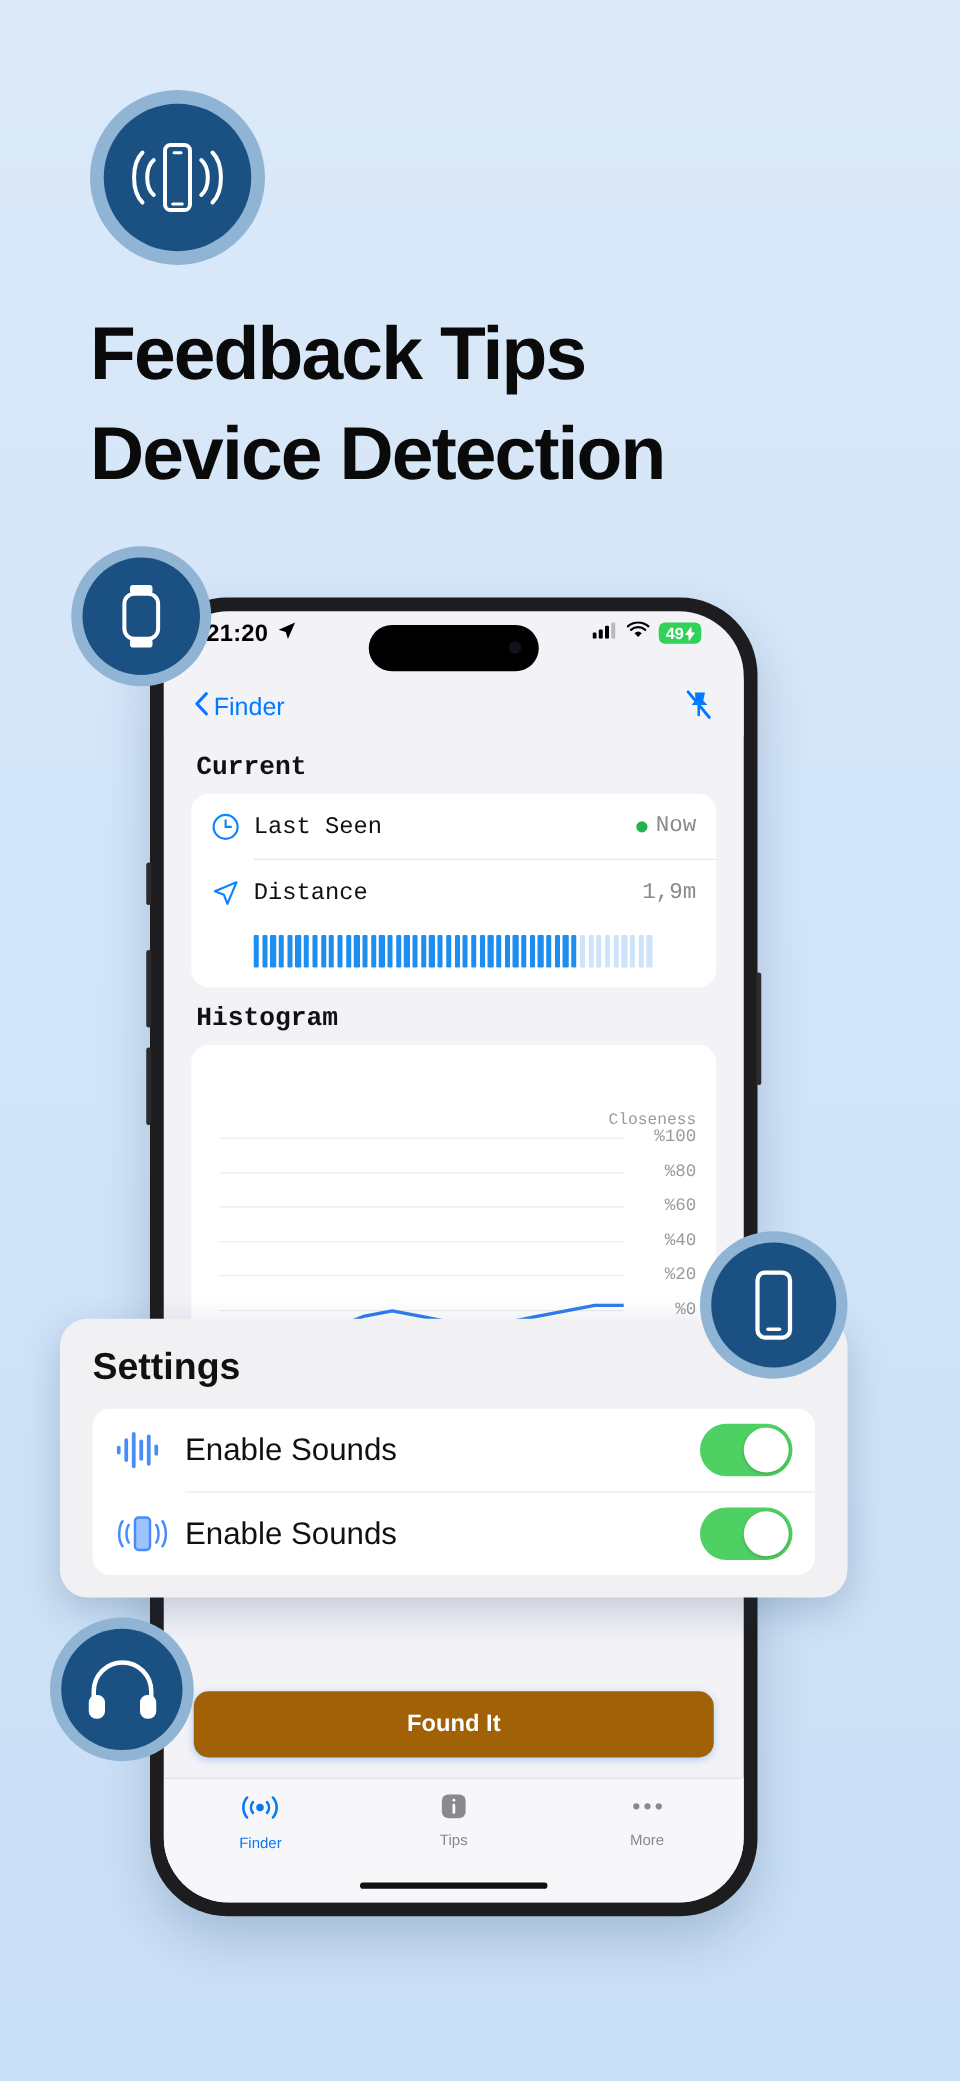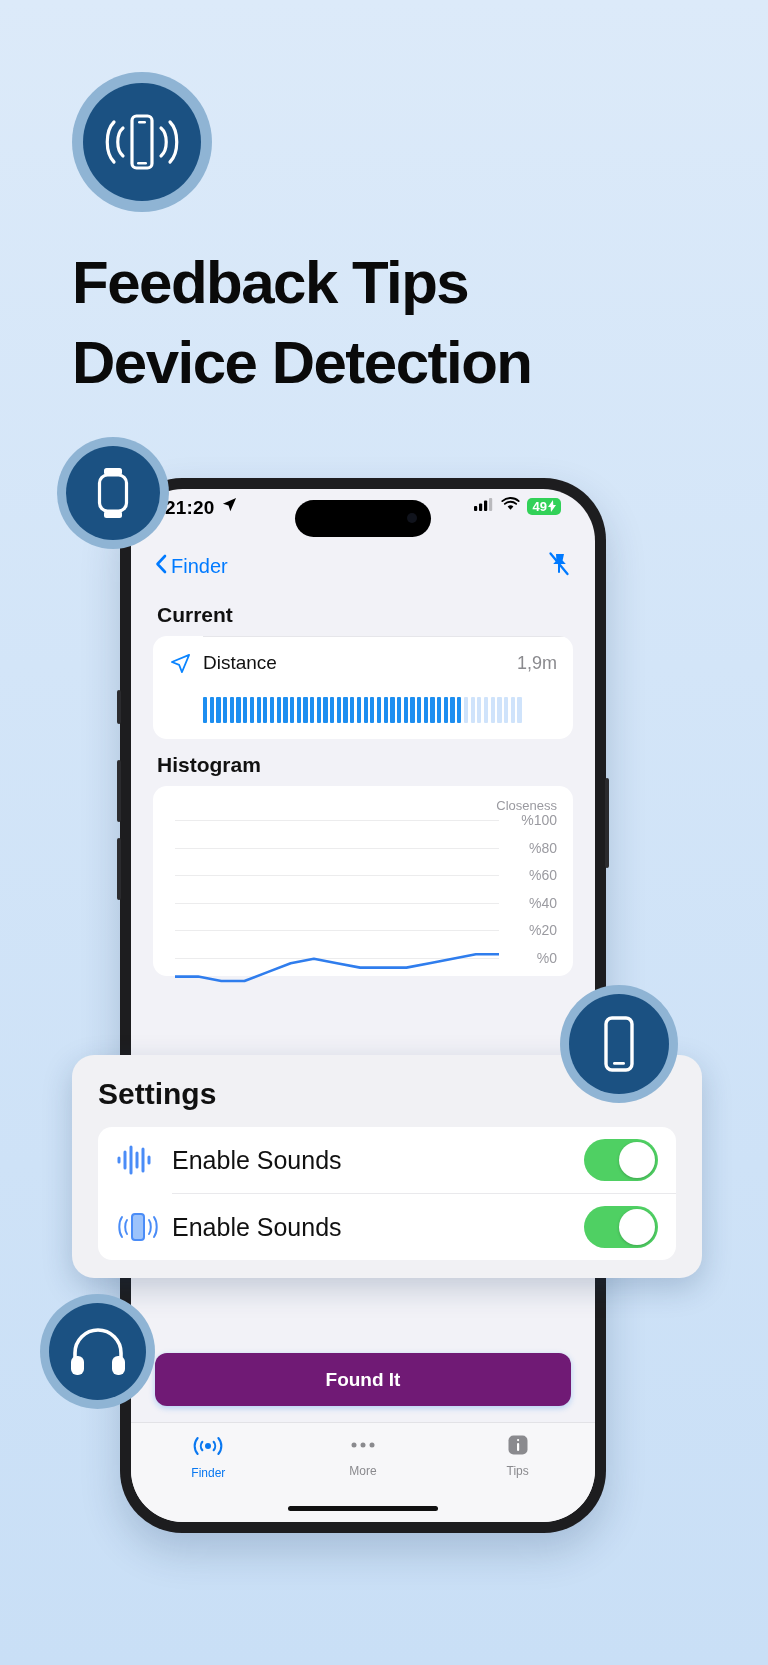--- a/index.html
+++ b/index.html
@@ -88,48 +88,48 @@
     height: 46px; display: flex; align-items: center;
     padding: 0 24px; position: relative; background: #f2f2f7;
   }
   .nav-back { display: flex; align-items: center; gap: 4px; color: #007aff;
               font-size: 20px; }
   .nav-title { position: absolute; left: 0; right: 0; text-align: center;
                font-size: 20px; font-weight: 700; color: #111; pointer-events: none; }
   .nav-right { margin-left: auto; z-index: 2; }
 
   
-  .content { padding: 0 22px; }
+  .content { padding: 0 22px; font-family: Liberation Mono, monospace; }
   .sec-head { font-size: 21px; font-weight: 700; color: #111;
               margin: 14px 0 9px 4px; }
   .card { background: #fff; border-radius: 14px; overflow: hidden; }
   .row { display: flex; align-items: center; height: 52px; padding: 0 16px; }
   .row-ico { width: 34px; display: flex; align-items: center; }
   .row-label { font-size: 19px; color: #111; }
   .row-val { margin-left: auto; font-size: 18px; color: #8a8a8e;
              display: flex; align-items: center; gap: 7px; }
   .dot-live { width: 9px; height: 9px; border-radius: 50%; background: #22b24c; }
   .divider { height: 1px; background: #e6e6ea; margin-left: 50px; }
 
   .meter { display: flex; gap: 2.4px; padding: 8px 16px 16px 50px; }
   .meter i { display: block; width: 4.3px; height: 26px; border-radius: 1px; }
 
   
   .chart-card { background: #fff; border-radius: 14px; padding: 12px 14px 10px 14px; }
-  .chart-wrap { position: relative; height: 168px; }
+  .chart-wrap { position: relative; height: 168px; margin-top: 40px; }
   .chart-legend { position: absolute; right: 2px; top: 0; font-size: 13px; color: #9a9aa0; }
   .grid-line { position: absolute; left: 8px; right: 60px; height: 1px; background: #ececed; }
   .grid-lbl { position: absolute; right: 2px; font-size: 14px; color: #9a9aa0;
               transform: translateY(-50%); }
   .chart-svg { position: absolute; left: 8px; right: 60px; top: 0; bottom: 0; }
 
   
   .cta {
     position: absolute; left: 24px; right: 24px; bottom: 116px;
-    height: 53px; border-radius: 12px; background: #701a75;
+    height: 53px; border-radius: 12px; background: #a16207;
     color: #fff; font-size: 19px; font-weight: 700;
     display: flex; align-items: center; justify-content: center;
     box-shadow: 0 2px 6px rgba(10,120,240,.28);
   }
 
   
   .tabbar {
     position: absolute; left: 0; right: 0; bottom: 0; height: 100px;
     background: #f7f7f9; border-top: 1px solid #e2e2e6;
     display: flex; align-items: flex-start; padding-top: 11px;
@@ -139,21 +139,21 @@
   .tab.active .tab-lbl { color: #0a78f0; }
   .tab .tab-lbl { color: #8a8a8e; }
   .home-ind { position: absolute; left: 50%; transform: translateX(-50%);
               bottom: 11px; width: 150px; height: 5px; border-radius: 3px; background: #111; }
 
   
   .settings {
     position: absolute; left: 48px; top: 1055px; width: 630px;
     background: #f1f1f4; border-radius: 22px;
     box-shadow: 0 10px 30px rgba(25,55,95,.22);
-    padding: 22px 26px 18px 26px; z-index: 30; margin-left: 24px;
+    padding: 22px 26px 18px 26px; z-index: 30;
   }
   .settings-title { font-size: 30px; font-weight: 700; color: #111; margin-bottom: 16px; }
   .settings-card { background: #fff; border-radius: 14px; overflow: hidden; }
   .s-row { display: flex; align-items: center; height: 66px; padding: 0 18px; }
   .s-ico { width: 56px; display: flex; align-items: center; }
   .s-label { font-size: 25px; color: #111; }
   .s-divider { height: 1px; background: #e9e9ec; margin-left: 74px; }
   .toggle { margin-left: auto; width: 74px; height: 42px; border-radius: 21px;
             background: #4fd063; position: relative; }
   .toggle .knob { position: absolute; right: 3px; top: 3px; width: 36px; height: 36px;
@@ -257,20 +257,33 @@
         </svg>
       </span>
     </div>
 
     <div class="content">
 
       <div class="sec-head">Current</div>
 
       <div class="card">
 
+        <div class="row">
+          <span class="row-ico">
+            <svg width="23" height="23" viewBox="0 0 24 24">
+              <circle cx="12" cy="12" r="10" stroke="#0a84ff" stroke-width="1.8" fill="none"></circle>
+              <path d="M12 6.5V12h4.4" stroke="#0a84ff" stroke-width="1.8" fill="none" stroke-linecap="round"></path>
+            </svg>
+          </span>
+          <span class="row-label">Last Seen</span>
+          <span class="row-val">
+            <i class="dot-live"></i>
+            <span>Now</span>
+          </span>
+        </div>
         <div class="divider"></div>
 
         <div class="row">
           <span class="row-ico">
             <svg width="23" height="23" viewBox="0 0 24 24">
                 <path d="M21 3 3 10.5l7.6 2.9L13.5 21z" stroke="#0a84ff" stroke-width="1.8" fill="none" stroke-linejoin="round"></path>
               </svg>
           </span>
           <span class="row-label">Distance</span>
           <span class="row-val">
@@ -363,37 +376,37 @@
           <svg width="32" height="24" viewBox="0 0 34 24">
             <circle cx="17" cy="12" r="3.2" fill="#0a78f0"></circle>
             <path d="M11 7.5a7 7 0 0 0 0 9M23 7.5a7 7 0 0 1 0 9" stroke="#0a78f0" stroke-width="2.2" fill="none" stroke-linecap="round"></path>
             <path d="M6 3.5a13 13 0 0 0 0 17M28 3.5a13 13 0 0 1 0 17" stroke="#0a78f0" stroke-width="2.2" fill="none" stroke-linecap="round"></path>
           </svg>
         </span>
         <span class="tab-lbl">Finder</span>
       </div>
       <div class="tab">
         <span>
+          <svg width="22" height="22" viewBox="0 0 22 22">
+            <rect x="1.5" y="1.5" width="19" height="19" rx="5" fill="#8a8a8e"></rect>
+            <rect x="10" y="5" width="2.2" height="2.2" rx="1.1" fill="#fff"></rect>
+            <rect x="10" y="9" width="2.2" height="8" rx="1.1" fill="#fff"></rect>
+          </svg>
+        </span>
+        <span class="tab-lbl">Tips</span>
+      </div>
+      <div class="tab">
+        <span>
           <svg width="28" height="22" viewBox="0 0 28 22">
             <circle cx="5" cy="11" r="2.5" fill="#8a8a8e"></circle>
             <circle cx="14" cy="11" r="2.5" fill="#8a8a8e"></circle>
             <circle cx="23" cy="11" r="2.5" fill="#8a8a8e"></circle>
           </svg>
         </span>
         <span class="tab-lbl">More</span>
-      </div>
-      <div class="tab">
-        <span>
-          <svg width="22" height="22" viewBox="0 0 22 22">
-            <rect x="1.5" y="1.5" width="19" height="19" rx="5" fill="#8a8a8e"></rect>
-            <rect x="10" y="5" width="2.2" height="2.2" rx="1.1" fill="#fff"></rect>
-            <rect x="10" y="9" width="2.2" height="8" rx="1.1" fill="#fff"></rect>
-          </svg>
-        </span>
-        <span class="tab-lbl">Tips</span>
       </div>
       <div class="home-ind"></div>
     </div>
   </div>
 </div>
 
 <div class="float" id="float-watch">
   <div class="fi">
     <svg width="40" height="56" viewBox="0 0 40 56">
       <rect x="11" y="3" width="18" height="7" rx="2.5" fill="#fff"></rect>

